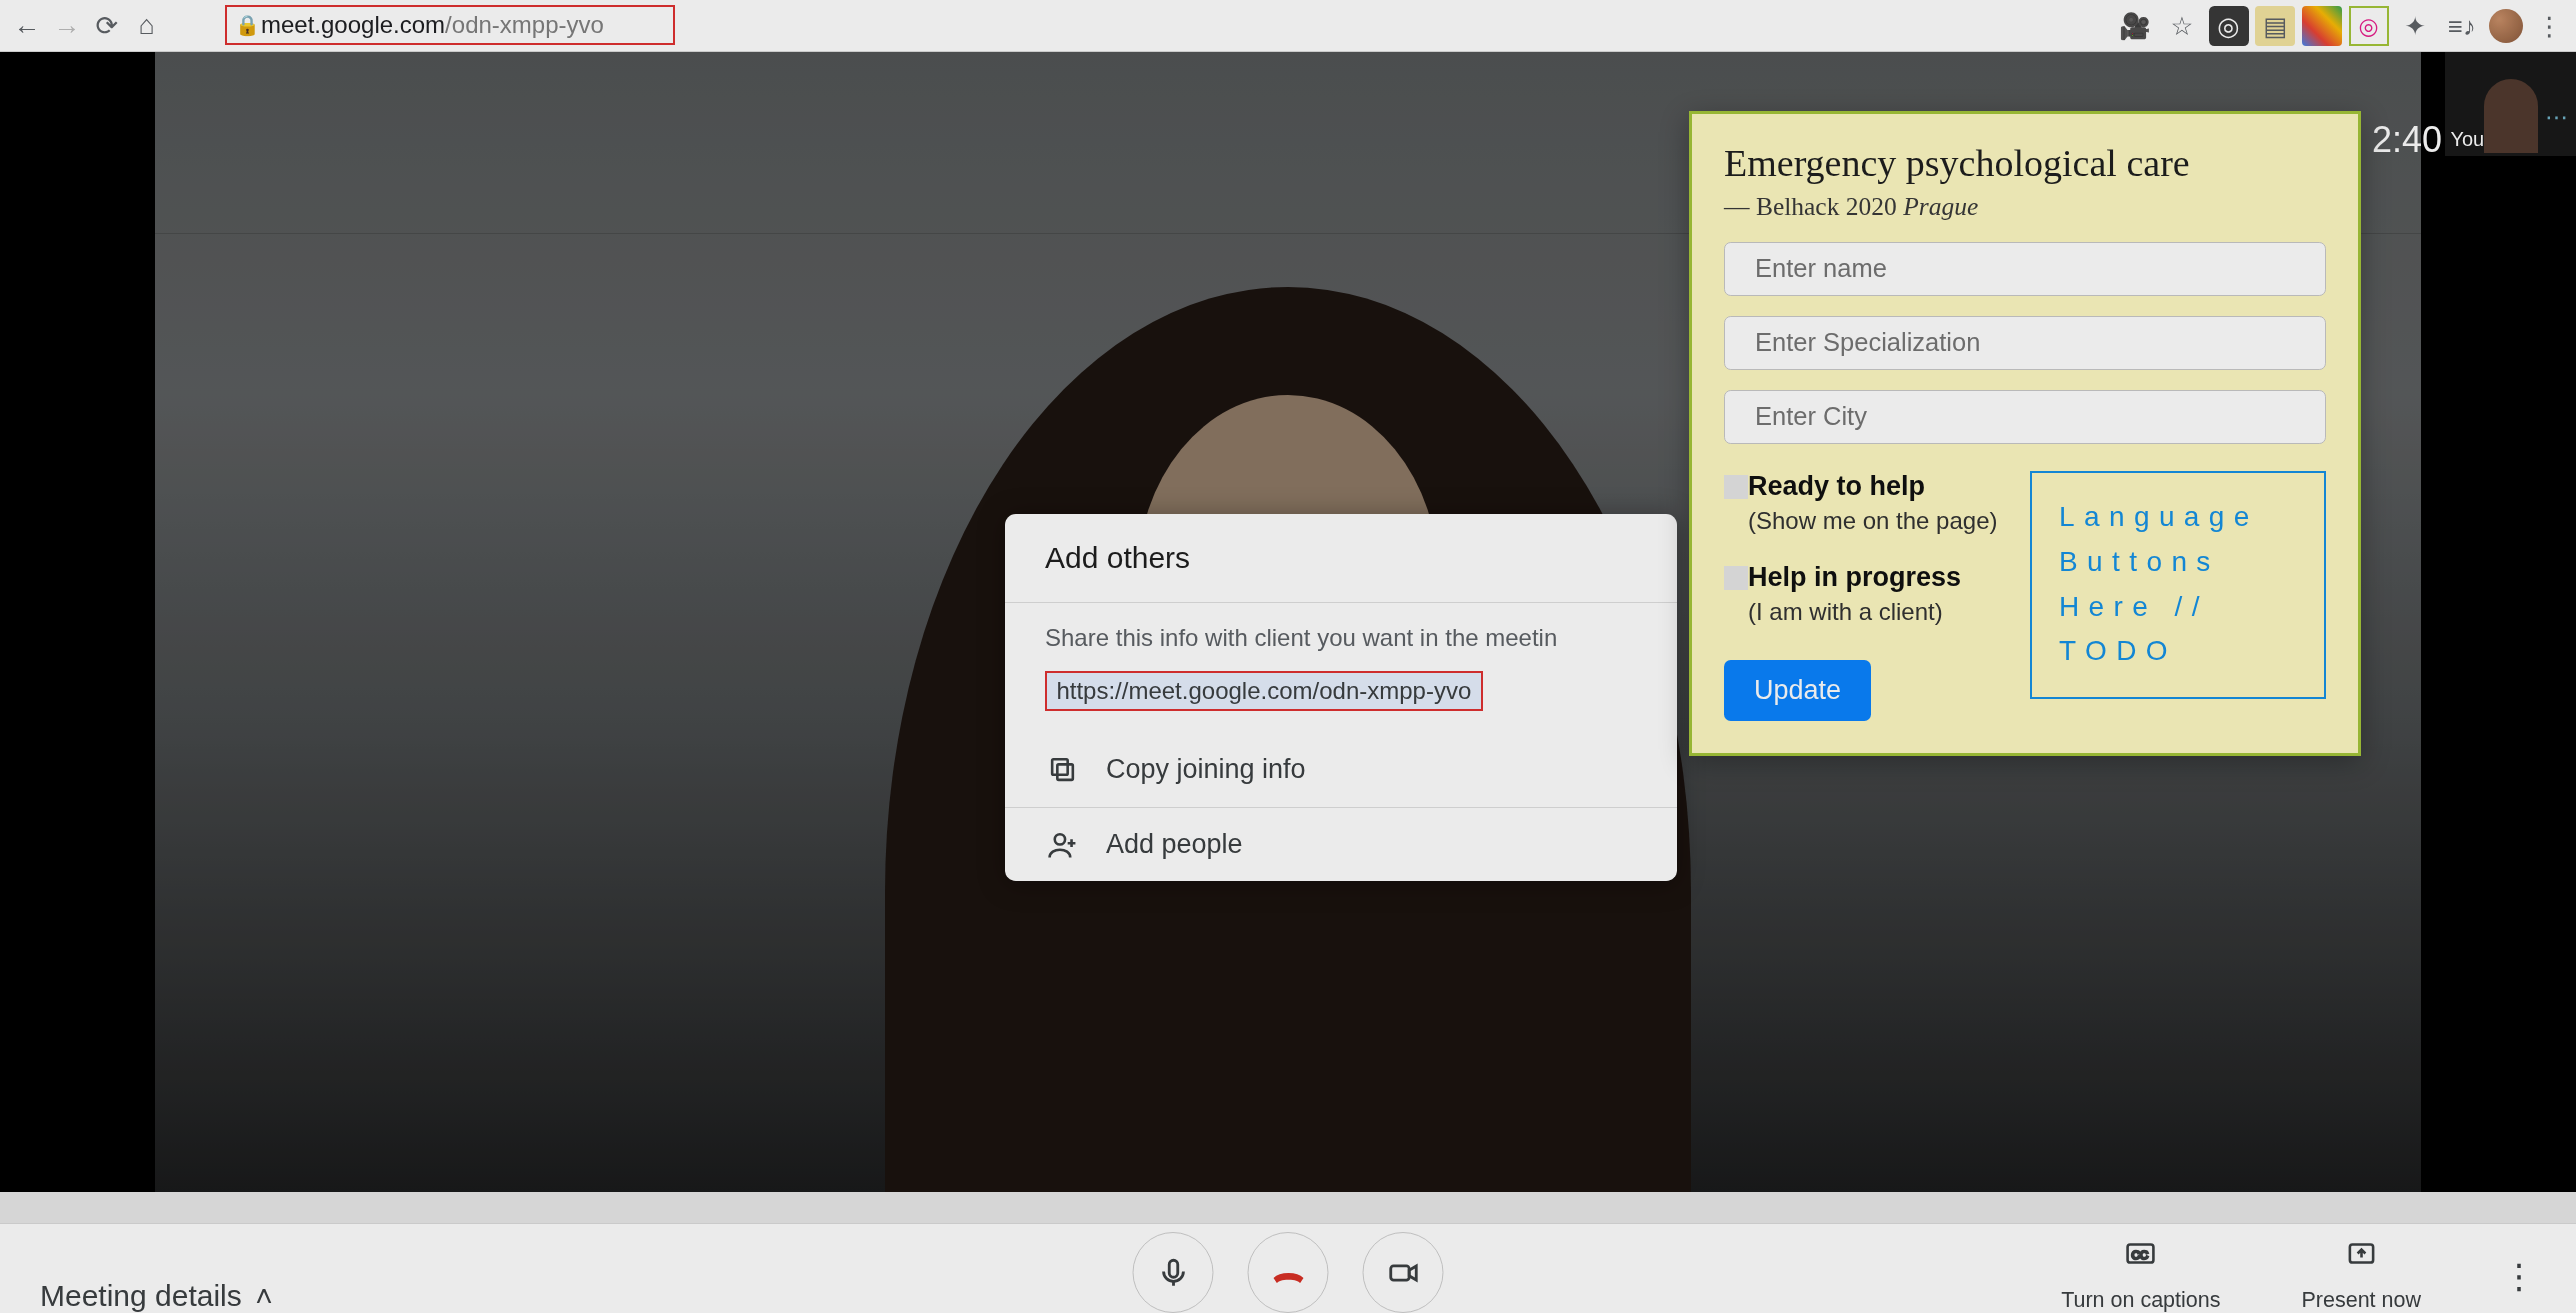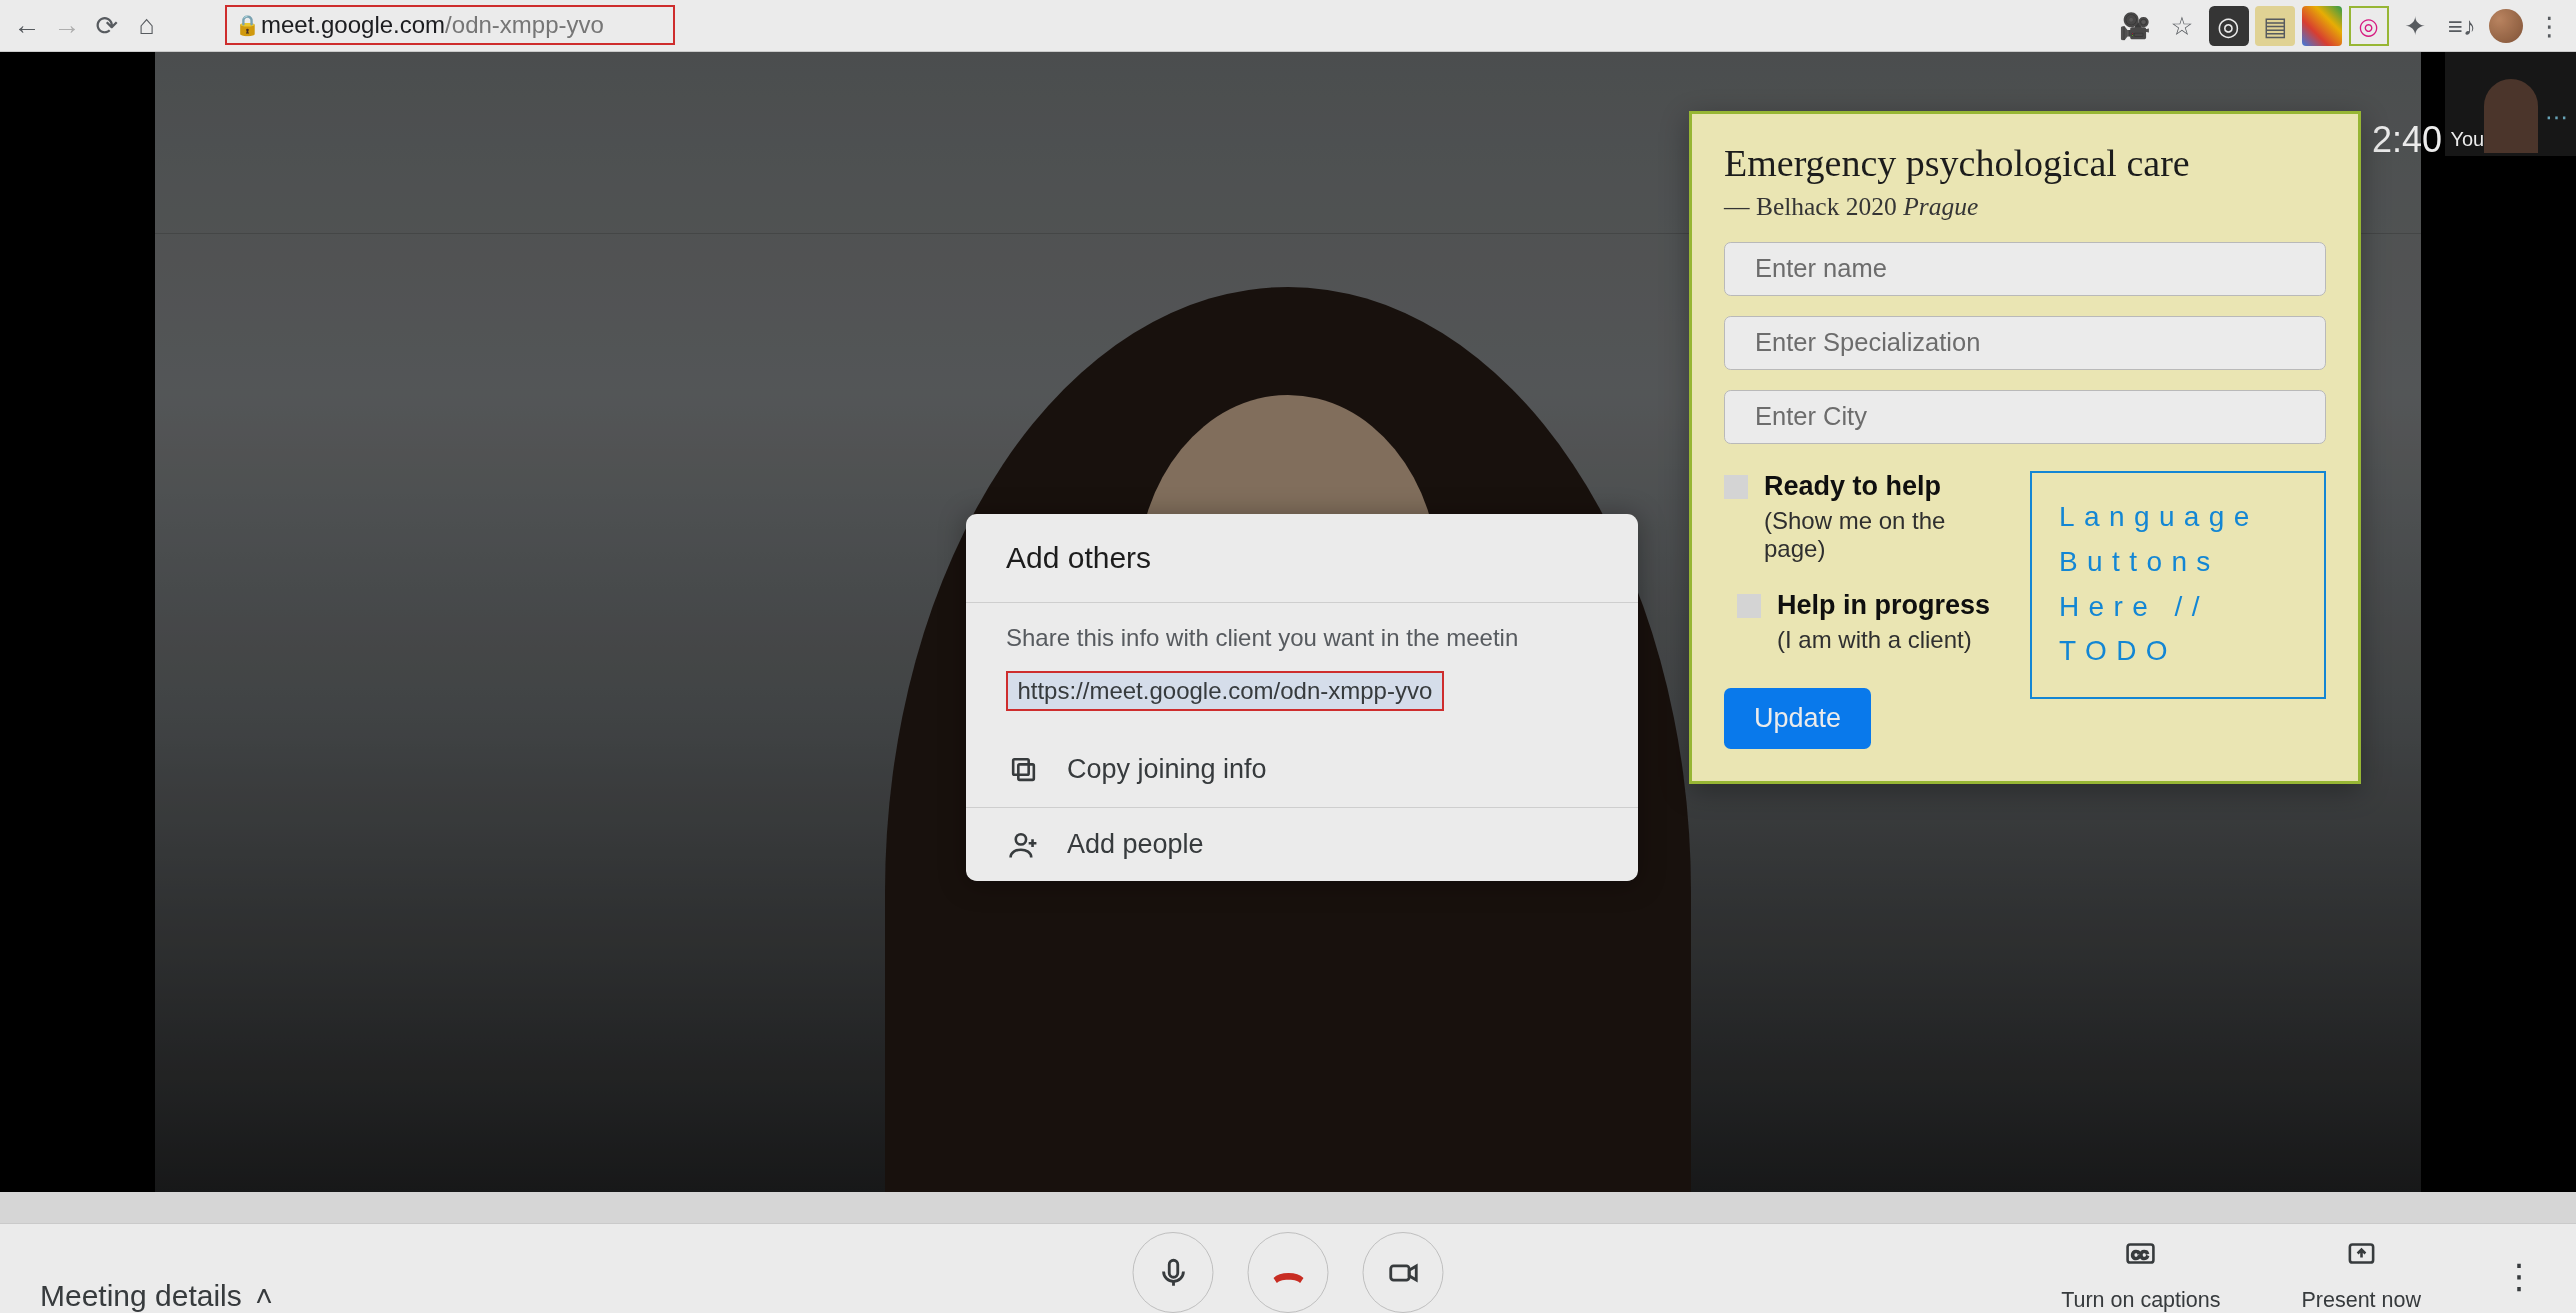--- a/index.html
+++ b/index.html
@@ -31,39 +31,39 @@
   
   .self-view { position:absolute; right:0; top:52px; width:131px; height:104px; background:#1a1a1a; display:flex; flex-direction:column; align-items:center; justify-content:flex-end; }
   .self-view .mini { width:54px; height:74px; background:#523a2f; border-radius:27px 27px 0 0; margin-bottom:2.7px;}
   .self-view .you { position:absolute; left:5.4px; bottom:5.4px; color:#fff; font-size:20px; }
   .self-view .dots { position:absolute; right:5.4px; top:50%; color:#6fb1c7; font-size:23px; letter-spacing:2.7px;}
 
   
   .clock { position:absolute; right:134px; top:67px; color:#fff; font-size:36px; font-weight:300; }
 
   
-  .add-dialog { position:absolute; left:966px; top:462px; width:672px; background:#fff; border-radius:10.8px; box-shadow:0 2.7px 27px rgba(0,0,0,0.35); color:#3c4043; }
+  .add-dialog { position:absolute; left:1005px; top:462px; width:672px; background:#fff; border-radius:10.8px; box-shadow:0 2.7px 27px rgba(0,0,0,0.35); color:#3c4043; }
   .add-dialog .sec { padding:27px 40px; }
   .add-dialog .title { font-size:30px; color:#1f1f1f; }
   .add-dialog .hr { height:0.7px; background:#e0e0e0; }
   .add-dialog .share-txt { font-size:24px; color:#5f6368; white-space:nowrap; overflow:hidden; }
   .meet-url { margin-top:19px; display:inline-block; border:2px solid #e03131; background:#e8f0fe; font-size:24px; color:#3c4043; padding:4px 9.4px; }
   .copy-row, .addpeople-row { display:flex; align-items:center; gap:27px; padding:20px 40px; font-size:27px; color:#3c4043; }
   .copy-ic, .ap-ic { width:34px; height:34px; display:flex; align-items:center; justify-content:center; }
 
   
   .ext-popup { position:absolute; right:215px; top:59px; width:672px; background:#fef9c3; border:3.4px solid #a4c639; padding:27px 32px 32px; box-shadow:0 6.7px 27px rgba(0,0,0,0.3); }
   .ext-popup h1 { margin:0; font-size:38px; font-weight:400; color:#1f1f1f; font-family: Georgia, 'Times New Roman', serif; }
   .ext-popup .sub { margin-top:6.7px; font-size:25.5px; color:#3a3a3a; font-family: Georgia, serif; }
   .ext-popup .sub .em { font-style: italic; }
   .ext-popup input[type=text] { width:100%; height:54px; margin-top:20px; border:0.7px solid #c9c9c9; border-radius:6.7px; font-size:25.5px; padding:0 30px; color:#333; }
   .ext-popup input[type=text]::placeholder { color:#767676; }
   .ext-row { display:flex; gap:27px; margin-top:27px; align-items:flex-start; }
   .ck-col { flex:1; }
-  .ck-item { display:flex; gap:16px; margin-bottom:27px;justify-content:center; }
+  .ck-item { display:flex; margin-bottom:27px; }
   .ck-box { width:24px; height:24px; background:#e6e6e6; margin-top:4px; flex:0 0 24px; }
   .ck-label { font-size:27px; color:#111; font-weight:700; }
   .ck-sub { font-size:24px; color:#333; margin-top:5.4px; }
   .lang-box { width:296px; height:228px; border:2px solid #1592e6; display:flex; flex-direction:column; justify-content:center; padding:0 27px; color:#1592e6; font-family:'Arial Black', Arial; letter-spacing:9.4px; font-size:28px; line-height:1.6; }
   .update-btn { margin-top:6.7px; background:#0a84ff; color:#fff; border:none; border-radius:6.7px; font-size:27px; padding:15px 30px; cursor:pointer;text-align:center; }
 
   
   .bottom-bar { position:absolute; left:0; right:0; bottom:0; height:90px; background:#fff; display:flex; align-items:flex-end; justify-content:space-between; padding:0 40px; border-top:0.7px solid #dcdcdc; }
   .meeting-details { font-size:30px; color:#3c4043; display:flex; align-items:center; gap:13.4px; }
   .ctrl-buttons { position:absolute; left:50%; transform:translateX(-50%); display:flex; gap:34px; }

